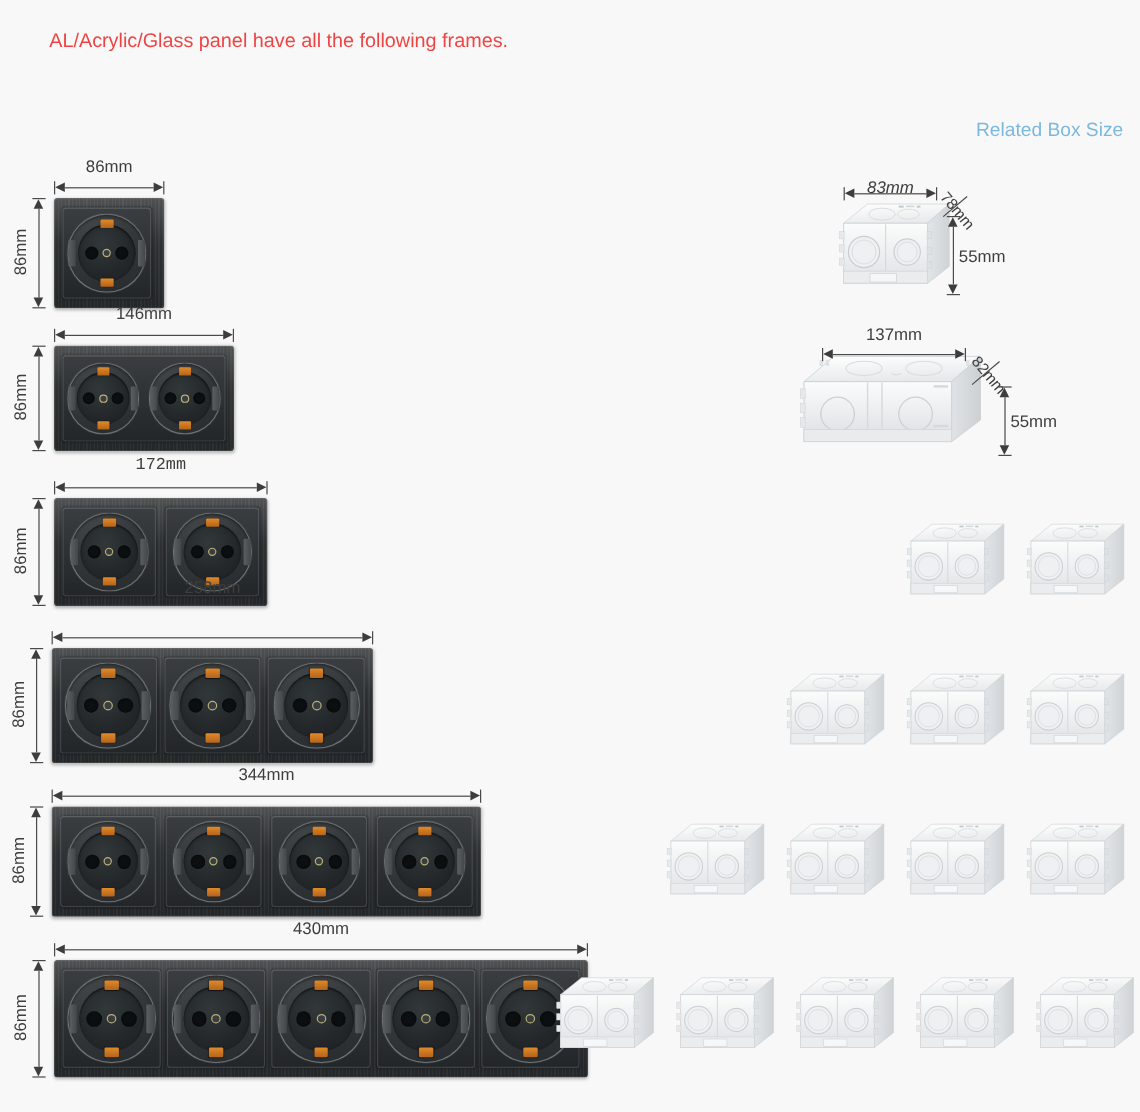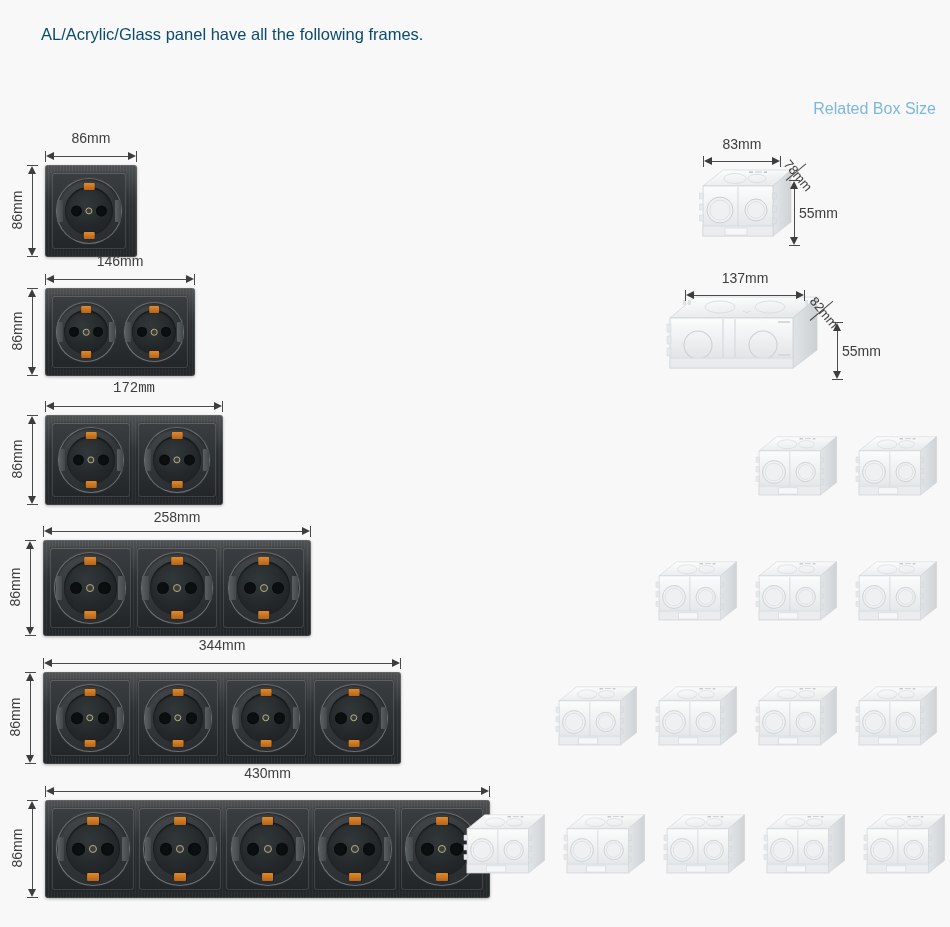--- a/index.html
+++ b/index.html
@@ -17,21 +17,21 @@
   #header { position: absolute; left: 38px; top: 18px; }
   #title {
     font-size: 44px;
     font-weight: 400;
     color: #1b1b1b;
     letter-spacing: -0.5px;
     line-height: 1.15;
   }
   .subtitle {
     font-size: 16.5px;
-    color: #0c4a6e;
+    color: #ef4444;
     line-height: 1.45;
     white-space: nowrap;
   }
   #subtitle-block { margin-top: 5px; margin-left: 3px; }
 
   #related-label {
     position: absolute;
     right: 14px;
     top: 100px;
     font-size: 16px;
@@ -402,21 +402,21 @@
         </div>
       </div>
     </div>
     <div class="dim-h" style="left: 43px; top: 526px; width: 268px;">
       <div class="cap"></div>
       <div class="head-l"></div>
       <div class="line"></div>
       <div class="head-r"></div>
       <div class="cap"></div>
     </div>
-    <div class="dim-h-label" style="left: 43px; width: 268px; top: 509px;">258mm</div>
+    <div class="dim-h-label" style="left: 43px; width: 268px; top: 481px;">258mm</div>
     <div class="dim-v" style="left: 25px; top: 540px; height: 96px;">
       <div class="cap"></div>
       <div class="head-t"></div>
       <div class="line"></div>
       <div class="head-b"></div>
       <div class="cap"></div>
     </div>
     <div class="dim-v-label" style="left: -9px; top: 579px; width: 48px; text-align: center;">86mm</div>
     <div class="panel" style="left: 43px; top: 672px; width: 358px; height: 92px; justify-content: space-between;">
       <div class="module" style="width: 80px; height: 76px; margin-left: 0px;">
@@ -606,21 +606,21 @@
     <rect x="77.5" y="46" width="4" height="6" fill="#dde1e4" stroke="#cfd3d6" stroke-width="0.5"></rect>
     <rect x="77.5" y="58" width="4" height="6" fill="#dde1e4" stroke="#cfd3d6" stroke-width="0.5"></rect>
   </svg></div>
     <div class="dim-h" style="left: 703px; top: 156px; width: 78px;">
       <div class="cap"></div>
       <div class="head-l"></div>
       <div class="line"></div>
       <div class="head-r"></div>
       <div class="cap"></div>
     </div>
-    <div class="dim-h-label" style="left: 703px; width: 78px; top: 136px;">83mm</div>
+    <div class="dim-h-label" style="left: 703px; width: 78px; top: 148px; font-style: italic;">83mm</div>
     <div class="dim-diag" style="left: 786px; top: 180px; width: 26px; transform: rotate(-40deg);"></div>
     <div class="dim-d-label" style="left: 780px; top: 168px; transform: rotate(50deg);">78mm</div>
     <div class="dim-v" style="left: 789px; top: 180px; height: 66px;">
       <div class="cap"></div>
       <div class="head-t"></div>
       <div class="line"></div>
       <div class="head-b"></div>
       <div class="cap"></div>
     </div>
     <div class="dim-h-label" style="left: 799px; top: 205px;">55mm</div>

